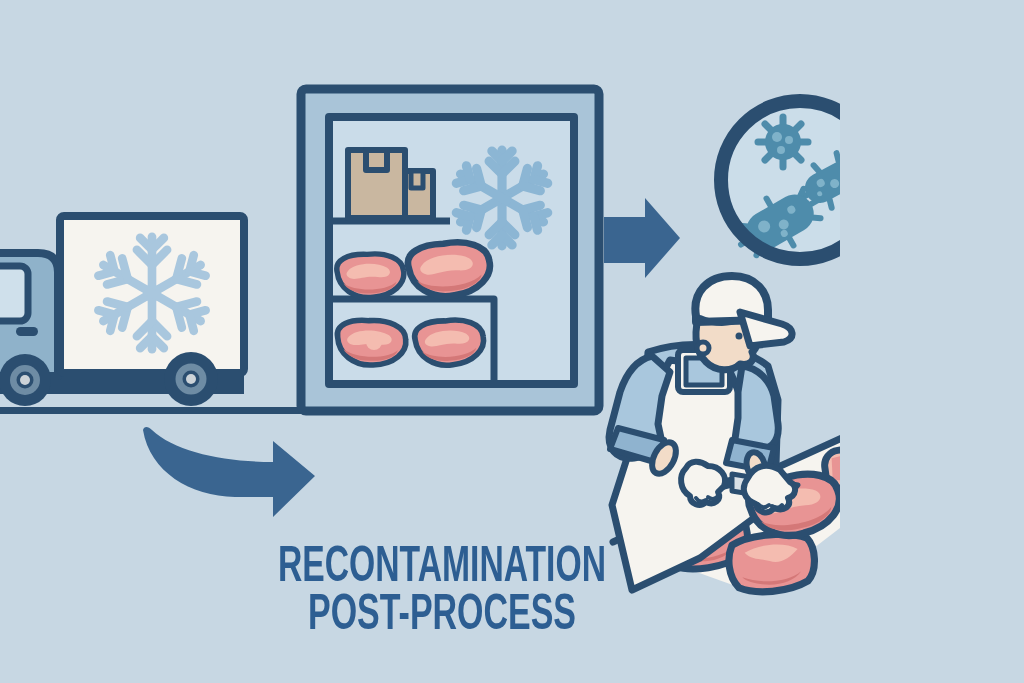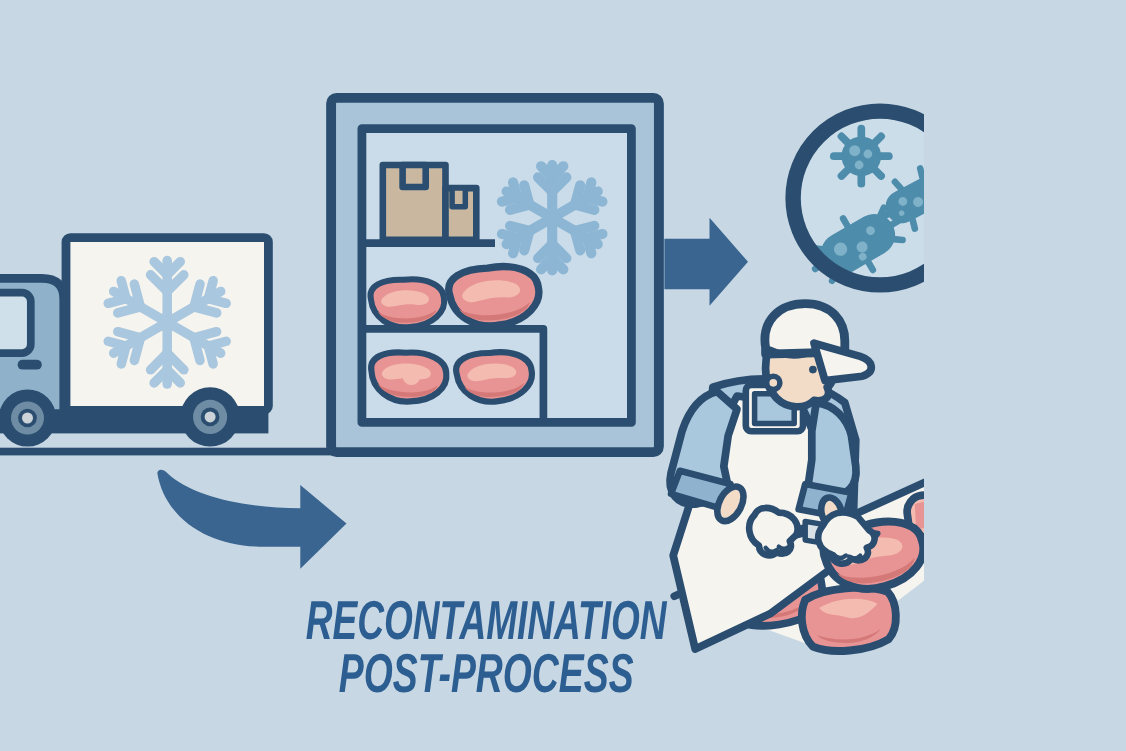--- a/index.html
+++ b/index.html
@@ -5,21 +5,21 @@
   :root{
     --background:#c7d7e3; --ink:#2b4e70; --arrow:#3a6590; --truck-cab:#8fb2ca;
     --panel:#f6f4ef; --window:#cfe0eb; --wheel-mid:#6e8ca4; --wheel-hub:#ccd3d8;
     --truck-snowflake:#a9c7de; --fridge-body:#a9c4d8; --fridge-interior:#cadce9;
     --fridge-snowflake:#8cb6d4; --box-tan:#c9b7a0; --meat:#e89494; --meat-light:#f4bcb0;
     --meat-dark:#d47878; --lens:#cbdde9; --germ:#4e8cab; --germ-spot:#7fb2c9;
     --skin:#f2dcc8; --shirt:#a9c7dd; --shirt-dark:#8fb3cf; --title:#2d5e92;
     --handle-light:#41658a; --blade:#d9e0e6;
   }
   html,body{margin:0;padding:0;background:var(--background);}
-  .canvas{width:840px;height:683px;overflow:hidden;position:relative;font-style:italic;}
+  .canvas{width:840px;height:683px;overflow:hidden;position:relative;}
   svg{display:block;}
   .title{font-family:"Liberation Sans",sans-serif;font-weight:700;font-size:50px;fill:var(--title);}
 </style>
 </head>
 <body>
 
 <div class="canvas">
 <svg width="1024" height="683" viewBox="0 0 1024 683">
   <defs>
     <g id="sf-arm" fill="none" stroke-linecap="round">

